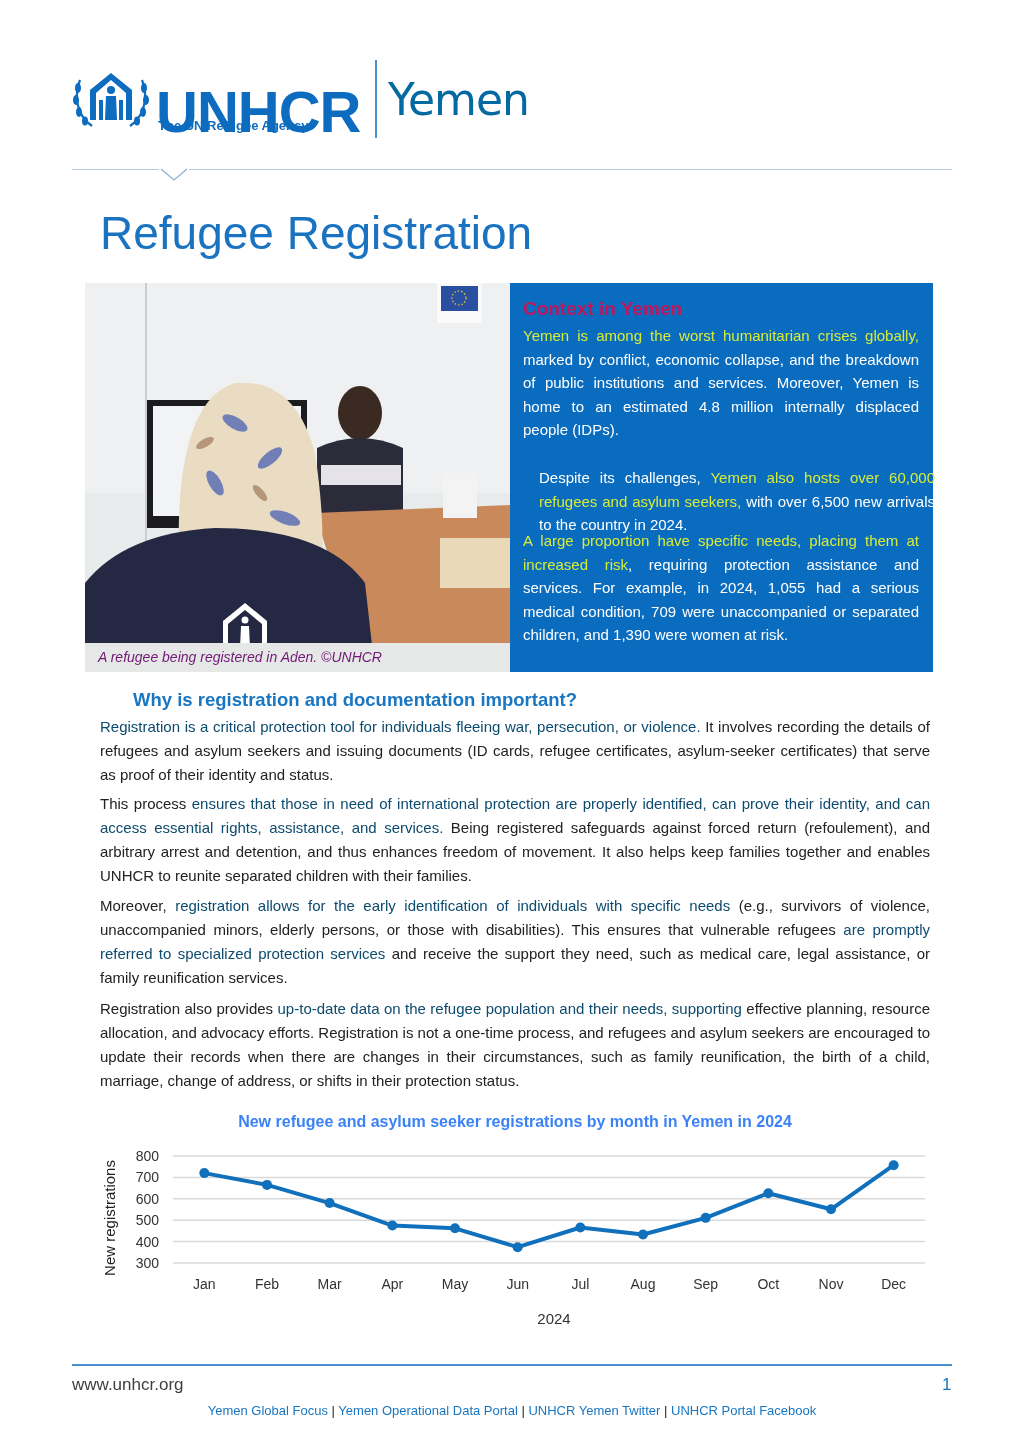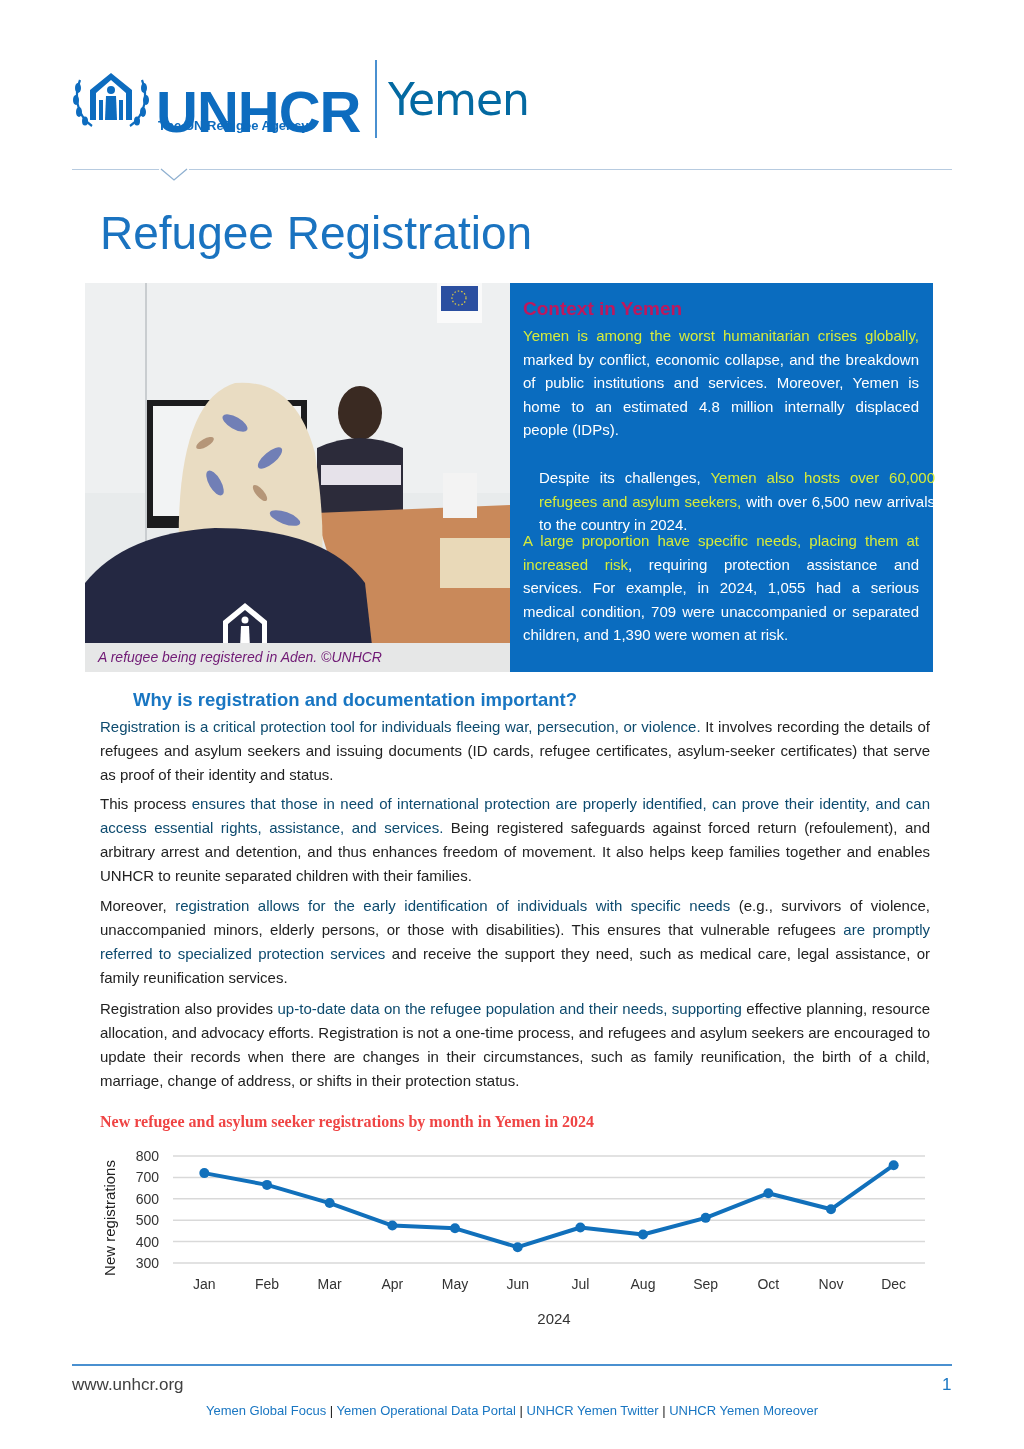--- a/index.html
+++ b/index.html
@@ -27,21 +27,21 @@
   
   #context { left:510px; top:283px; width:423px; height:389px; background:#0a6cbf; }
   #context-title { left:523px; top:298px; font-size:19px; font-weight:bold; color:#be185d; }
   .ctx-p { position:absolute; left:523px; width:396px; font-size:15px; line-height:23.5px; color:#fff; text-align:justify; }
 
   
   #why-heading { left:100px; top:689px; font-size:18.5px; font-weight:bold; color:#1976c2;margin-left:33px; }
   .body-p { position:absolute; left:100px; width:830px; font-size:15px; line-height:24px; color:#222; text-align:justify; }
 
   
-  #chart-title { left:100px; width:830px; top:1113px; font-size:16px; font-weight:bold; color:#ef4444;font-family:Liberation Serif, serif; }
+  #chart-title { left:100px; width:830px; top:1113px; font-size:16px; font-weight:bold; text-align:center; color:#3b82f6; }
   #chart-svg { left:95px; top:1138px; width:845px; height:200px; }
 
   
   #footer-rule { left:72px; top:1364px; width:880px; height:2px; background:#4a90d0; }
   #footer-url { left:72px; top:1375px; font-size:17px; color:#404040; }
   #page-number { left:942px; top:1375px; font-size:17px; color:#1976c2; }
   #footer-links { left:0; width:1024px; top:1403px; text-align:center; font-size:13px; color:#1976c2; }
   #footer-links span.sep { color:#222; }
 </style>
 </head>
@@ -185,14 +185,14 @@
       <circle cx="798.6666666666666" cy="27.201999999999998" r="5" fill="#1170bb"></circle>
     </g>
   <text id="ylabel" x="0" y="0" transform="translate(20 80) rotate(-90)" text-anchor="middle" font-size="15" fill="#222" font-family="Liberation Sans, sans-serif">New registrations</text>
   <text id="xlabel" x="459" y="186" text-anchor="middle" font-size="15" fill="#333" font-family="Liberation Sans, sans-serif">2024</text>
 </svg>
 
 <div id="footer-rule" class="abs"></div>
 <div id="footer-url" class="abs">www.unhcr.org</div>
 <div id="page-number" class="abs">1</div>
 <div id="footer-links" class="abs">
-  <span>Yemen Global Focus</span><span class="sep"> | </span><span>Yemen Operational Data Portal</span><span class="sep"> | </span><span>UNHCR Yemen Twitter</span><span class="sep"> | </span><span>UNHCR Yemen Moreover</span>
+  <span>Yemen Global Focus</span><span class="sep"> | </span><span>Yemen Operational Data Portal</span><span class="sep"> | </span><span>UNHCR Yemen Twitter</span><span class="sep"> | </span><span>UNHCR Portal Facebook</span>
 </div>
 
 </body></html>

